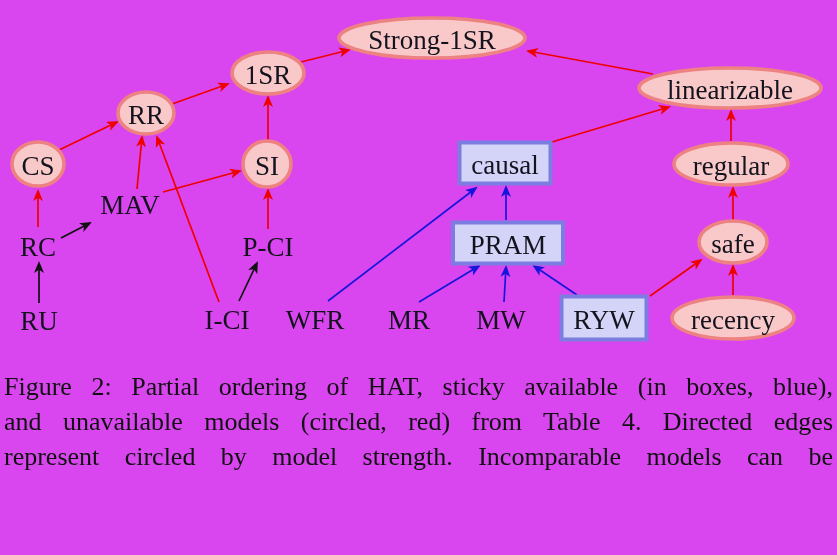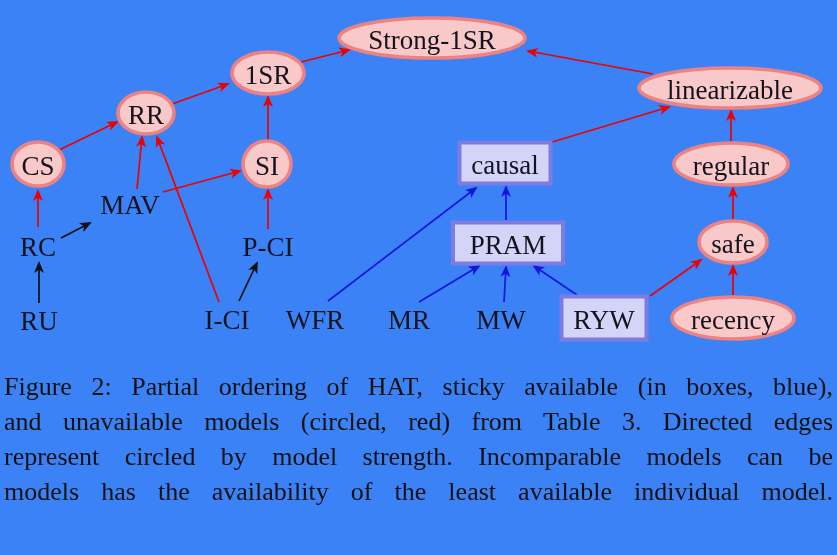--- a/index.html
+++ b/index.html
@@ -1,19 +1,19 @@
 <!DOCTYPE html>
 <html><head>
 <meta charset="utf-8">
 <style>
   html,body{margin:0;padding:0;background:#ffffff;}
   .page{
     position:relative;
     width:837px;height:555px;
-    background:#3b82f6;
+    background:#d946ef;
     overflow:hidden;
     font-family:"Liberation Serif", serif;
   }
   #diagram-svg{display:block;}
   .node-label{
     font-family:"Liberation Serif", serif;
     font-size:27px;
   }
   .caption{
     margin:9px 4px 0 4px;
@@ -136,17 +136,16 @@
       </g>
       <g>
         <text x="409" y="318" text-anchor="middle" dominant-baseline="central" dy="0.06em" fill="#13131d" class="node-label">MR</text>
       </g>
       <g>
         <text x="501" y="318" text-anchor="middle" dominant-baseline="central" dy="0.06em" fill="#13131d" class="node-label">MW</text>
       </g>
     </svg>
   <div class="caption">
     <div class="cap-line">Figure 2: Partial ordering of HAT, sticky available (in boxes, blue),</div>
-    <div class="cap-line">and unavailable models (circled, red) from Table 3. Directed edges</div>
+    <div class="cap-line">and unavailable models (circled, red) from Table 4. Directed edges</div>
     <div class="cap-line">represent circled by model strength. Incomparable models can be</div>
-    <div class="cap-line">models has the availability of the least available individual model.</div>
   </div>
 </div>
 
 </body></html>

